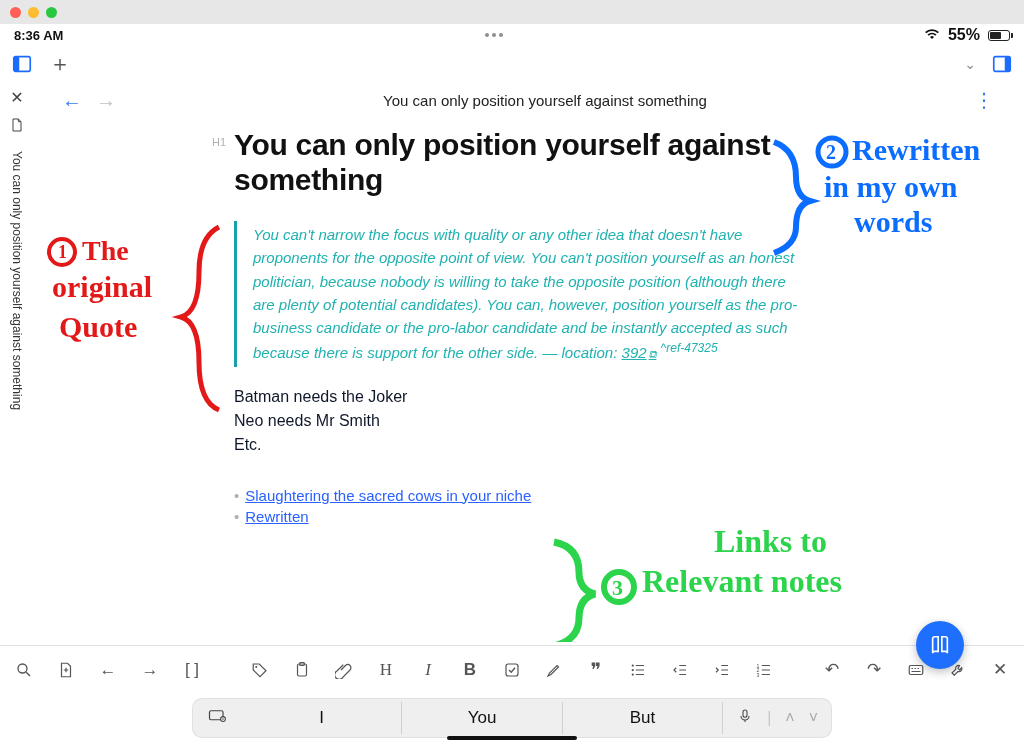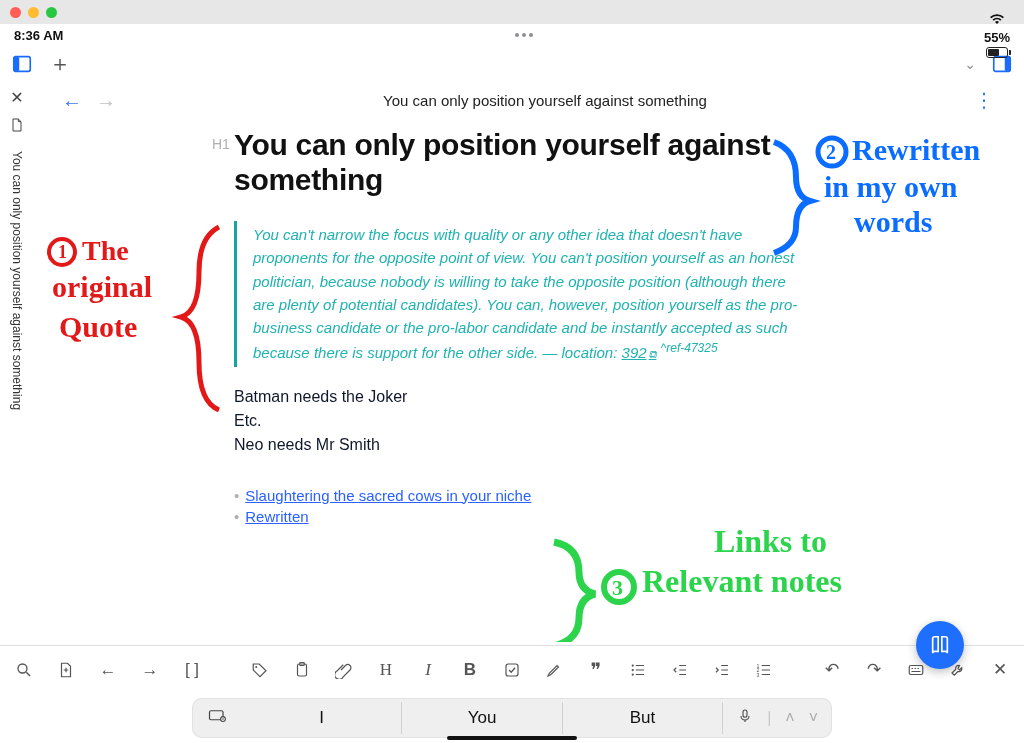--- a/index.html
+++ b/index.html
@@ -7,21 +7,21 @@
 
   
   .chrome-bar { height: 24px; background: #e7e7e7; display:flex; align-items:center; padding-left:10px; gap:7px;}
   .tlight { width:11px; height:11px; border-radius:50%; }
   .tl-red { background:#ff5f57; }
   .tl-yel { background:#febc2e; }
   .tl-grn { background:#28c840; }
 
   
   .status-bar { height:22px; display:flex; align-items:center; justify-content:space-between; padding:0 14px; font-size:13px; font-weight:600; color:#111;}
-  .status-right { display:flex; align-items:center; gap:2px; font-size:13px;flex-direction:column;}
+  .status-right { display:flex; align-items:center; gap:8px; font-size:16px;}
   .status-center { width:34px; display:flex; justify-content:center; gap:3px;}
   .dot { width:4px; height:4px; border-radius:50%; background:#8e8e93;}
   .battery { width:22px; height:11px; border:1.5px solid #222; border-radius:3px; position:relative;}
   .battery::after{content:"";position:absolute;right:-4px;top:2px;width:2px;height:5px;background:#222;border-radius:0 1px 1px 0;}
   .battery-fill{position:absolute;left:1px;top:1px;bottom:1px;width:55%;background:#222;border-radius:1px;}
 
   
   .app-toolbar { height:36px; display:flex; align-items:center; justify-content:space-between; padding:0 10px;}
   .tb-left, .tb-right { display:flex; align-items:center; gap:14px;}
   .icon-btn { width:24px; height:24px; display:flex; align-items:center; justify-content:center; color:#1b6bff; font-size:18px; cursor:pointer;}
@@ -38,21 +38,21 @@
 
   .doc-area { flex:1; position:relative; padding: 0 24px 0 0;}
   .doc-header { display:flex; align-items:center; gap:14px; padding:6px 0 6px 28px;}
   .nav-arrow { color:#3478f6; font-size:20px; cursor:pointer;}
   .nav-arrow.disabled { color:#c0c0c2; cursor:default;}
   .breadcrumb { flex:1; text-align:center; font-size:15px; color:#222;}
   .more-vert { color:#3478f6; font-size:20px; cursor:pointer; padding-right:6px;}
 
   .content { padding: 10px 200px 10px 200px; position:relative; }
   .h1-wrap { position:relative; }
-  .h1-label { position:absolute; left:-22px; top:8px; font-size:14px; color:#b0b0b0; text-transform:uppercase;}
+  .h1-label { position:absolute; left:-22px; top:8px; font-size:11px; color:#b0b0b0; text-transform:uppercase;}
   h1.title { font-size:30px; font-weight:800; line-height:1.15; color:#111; letter-spacing:-0.01em;}
   .blockquote { margin-top:24px; border-left:3px solid #17a2a8; padding:2px 0 2px 16px; font-style:italic; color:#20b2b0; font-size:15px; line-height:1.55;}
   .loc-link { color:#20b2b0; text-decoration:underline;}
   .ref-sup { font-style:italic; font-size:12px; vertical-align:super;}
   .ext-icon { font-size:11px; margin-left:2px;}
   .src-link { display:inline-block; margin-top:20px; color:#2a61ff; text-decoration:underline; font-size:15px;}
   .body-lines { margin-top:18px; font-size:16px; color:#0f172a; line-height:1.5;}
   .underline-red { position:relative;}
   .underline-red::after{content:"";position:absolute;left:0;right:0;bottom:-1px;height:2px;background:repeating-linear-gradient(90deg,#e33 0 3px,transparent 3px 5px);}
   .link-list { margin-top:30px; font-size:15px;}
@@ -163,22 +163,22 @@
 
       <div class="blockquote">
         <span>You can't narrow the focus with quality or any other idea that doesn't have proponents for the opposite point of view. You can't position yourself as an honest politician, because nobody is willing to take the opposite position (although there are plenty of potential candidates). You can, however, position yourself as the pro-business candidate or the pro-labor candidate and be instantly accepted as such because there is support for the other side. — location: </span>
         <a class="loc-link"><span>392</span><span class="ext-icon">⧉</span></a>
         <span class="ref-sup">^ref-47325</span>
       </div>
 
 
       <div class="body-lines">
         <div>Batman needs the Joker</div>
+        <div>Neo needs Mr Smith</div>
         <div>Etc.</div>
-        <div>Neo needs Mr Smith</div>
       </div>
 
       <div class="link-list">
         <div class="li">
             <span class="bullet">•</span>
             <a>Slaughtering the sacred cows in your niche</a>
           </div>
         <div class="li">
             <span class="bullet">•</span>
             <a>Rewritten</a>

